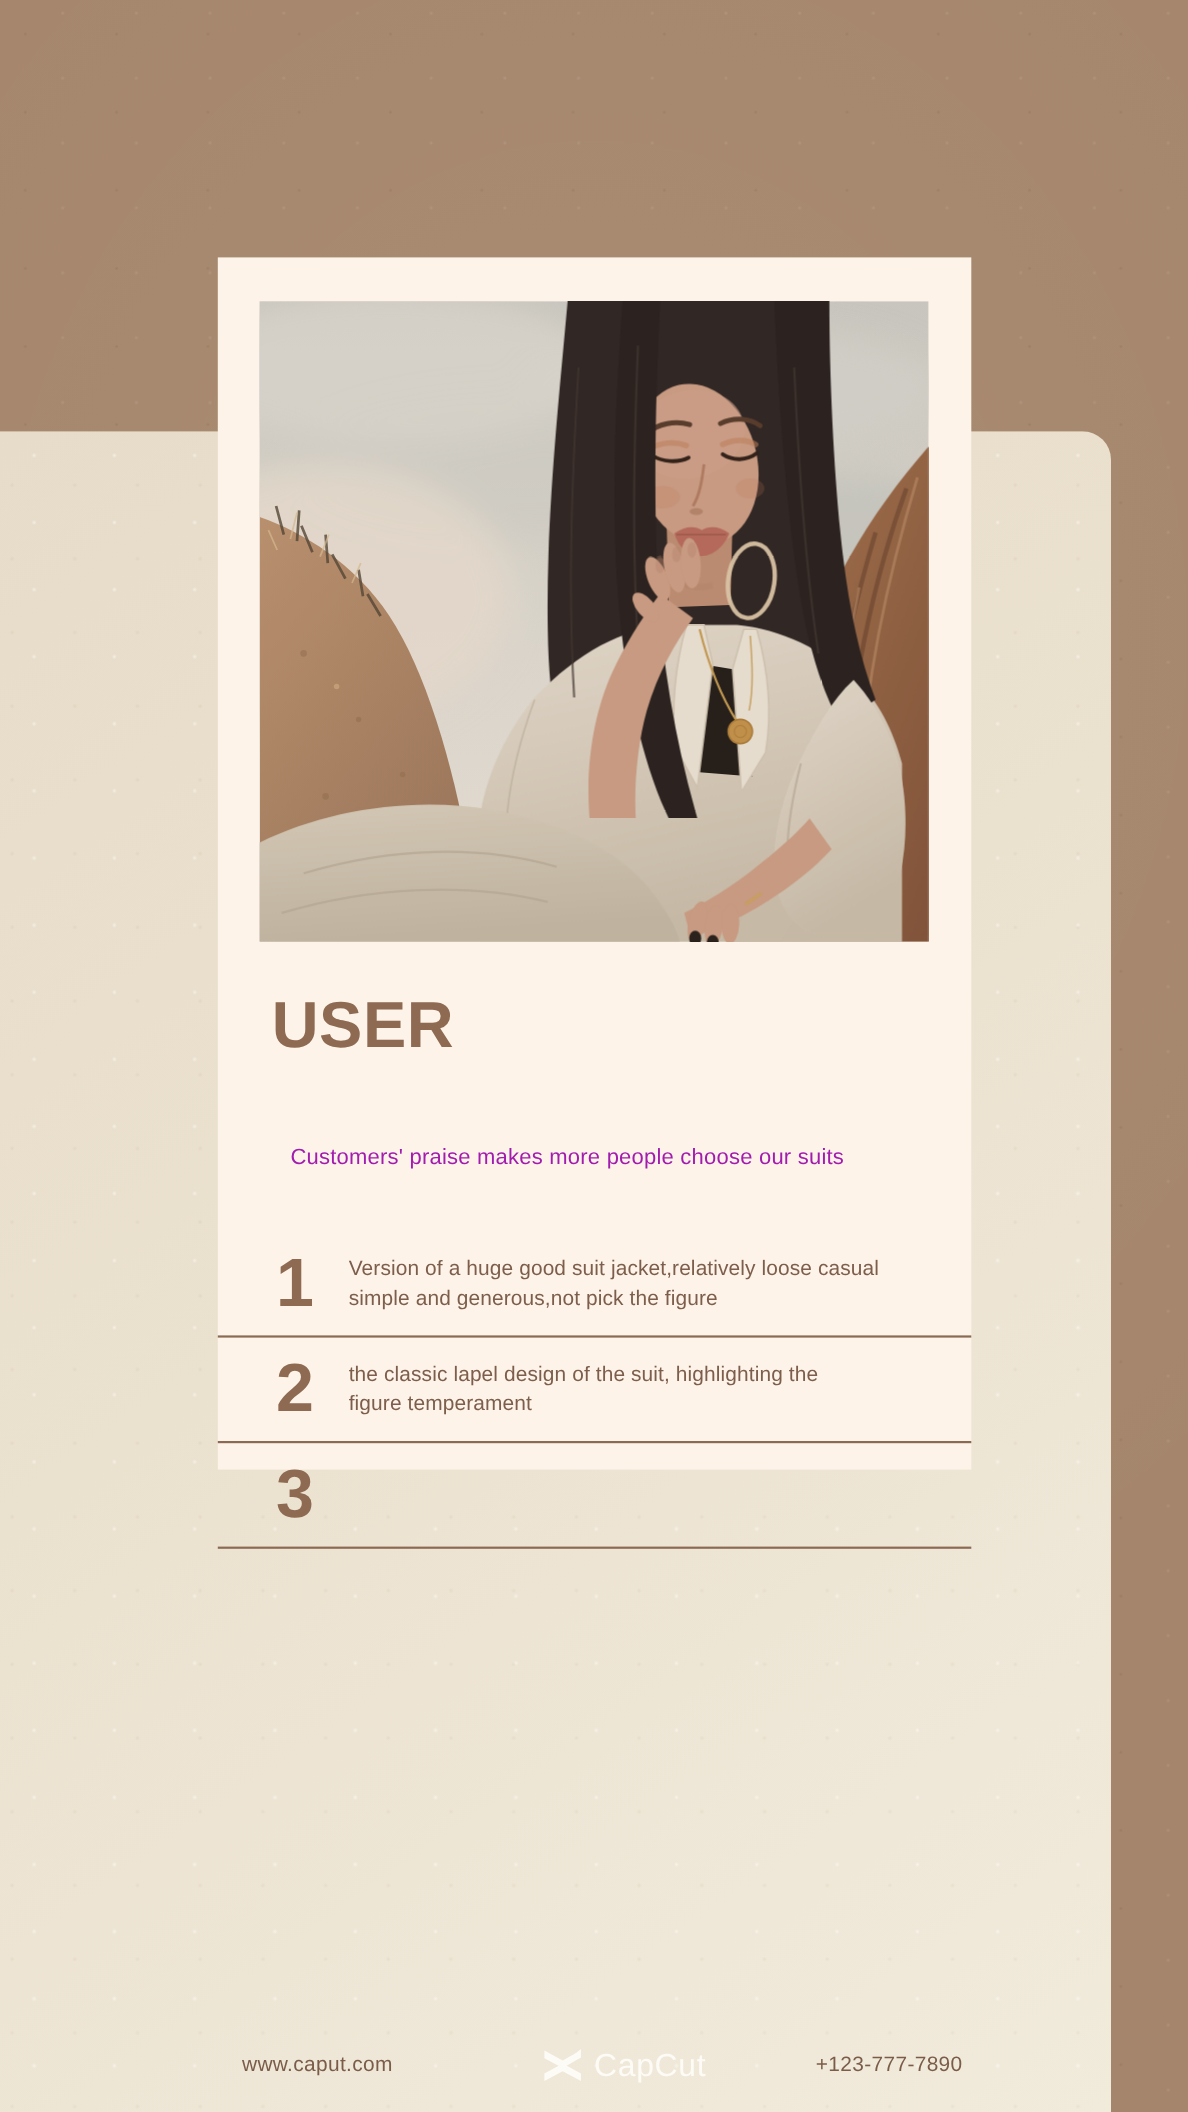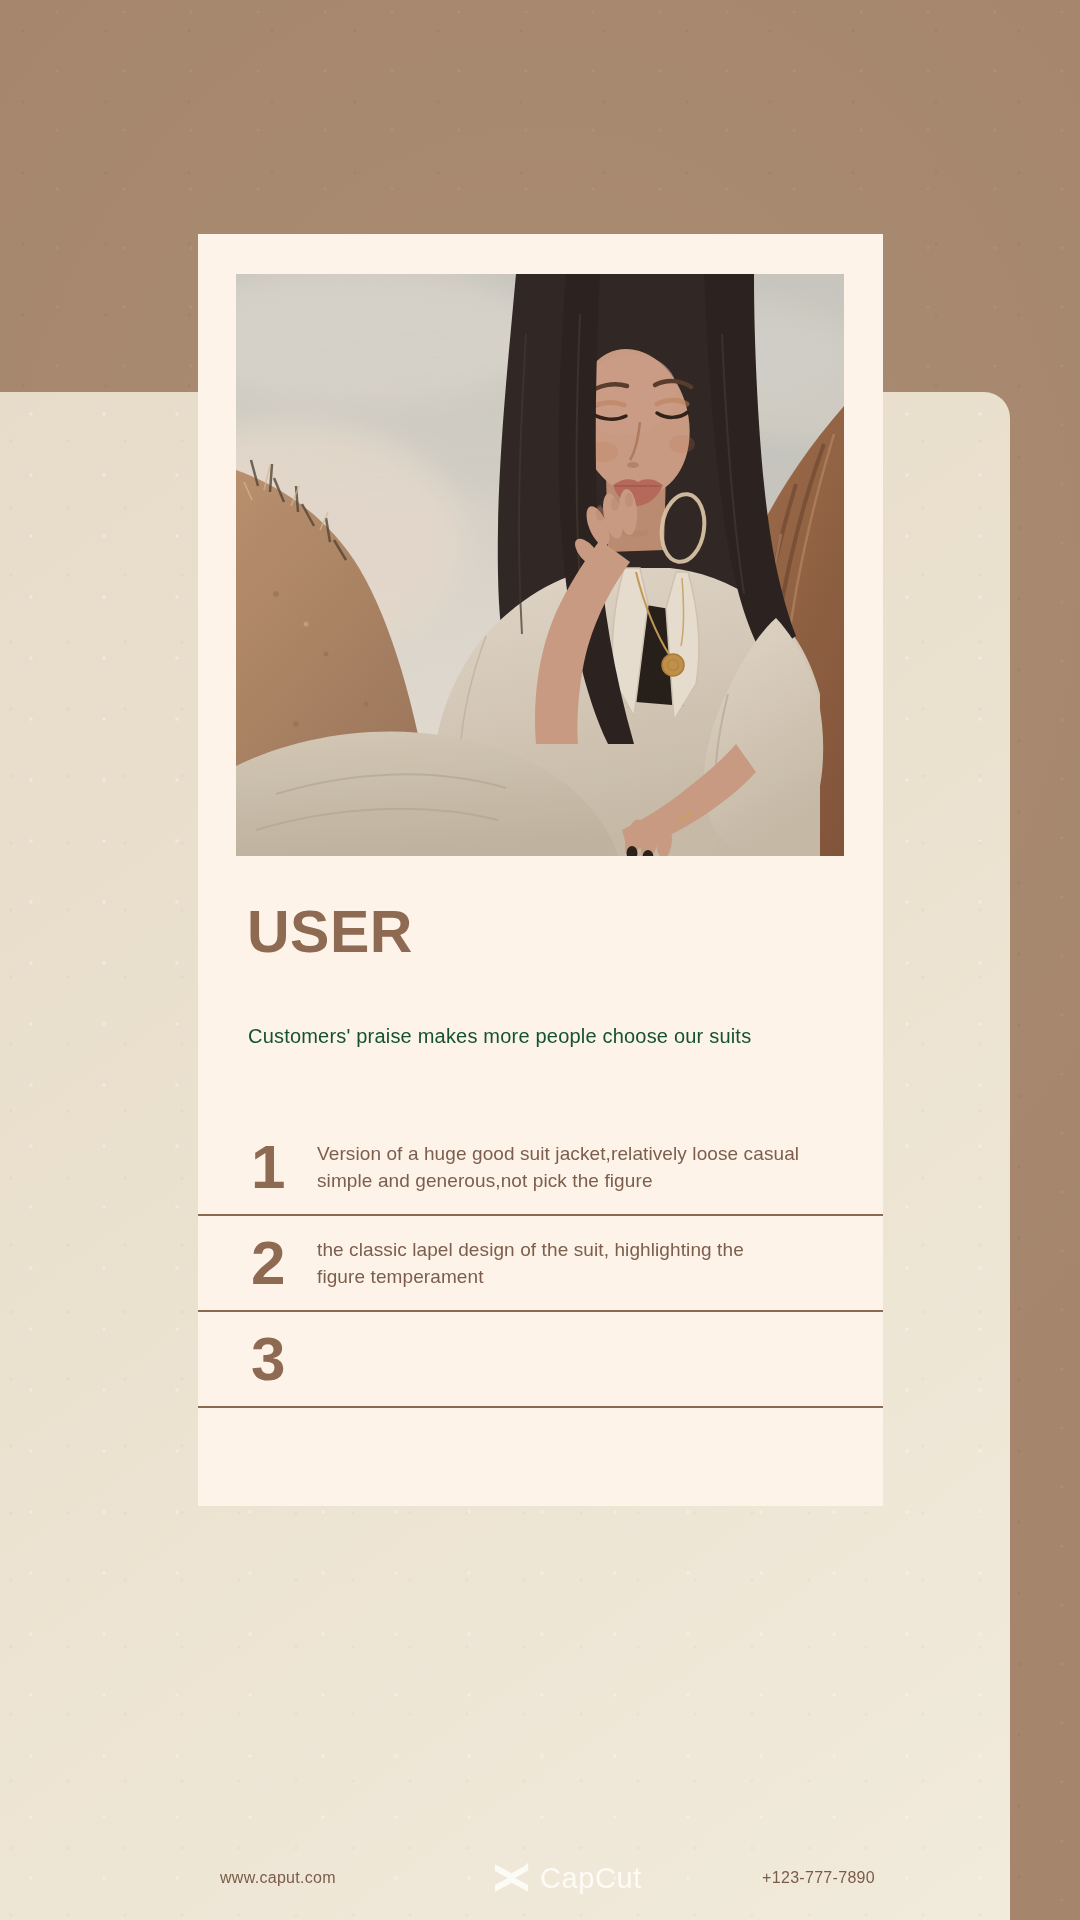--- a/index.html
+++ b/index.html
@@ -16,56 +16,56 @@
   .paper{
     position:absolute;left:0;top:392px;width:1010px;height:1528px;
     border-top-right-radius:26px;
     background:
       radial-gradient(1.4px 1.4px at 31px 22px, rgba(255,255,255,.5), transparent 2.4px),
       radial-gradient(1.4px 1.4px at 11px 49px, rgba(160,130,95,.10), transparent 2.4px),
       linear-gradient(145deg,#e7dcc9 0%,#ebe1cf 45%,#f1ebdc 100%);
     background-size:73px 61px,57px 67px,auto;
   }
   .card{
-    position:absolute;left:198px;top:234px;width:685px;height:1272px;
+    position:absolute;left:198px;top:234px;width:685px;height:1102px;
     background:#fdf3e8;
   }
   .photo{
     position:absolute;left:38px;top:40px;width:608px;height:582px;overflow:hidden;background:#d8d5cd;
   }
   .photo svg{display:block;width:608px;height:582px;}
   .heading{
     position:absolute;left:49px;top:666px;
     font-size:59px;line-height:64px;font-weight:700;letter-spacing:.5px;
     color:#8e6a52;white-space:nowrap;
   }
   .subtitle{
-    position:absolute;left:50px;top:789px;margin:0;
-    font-size:20px;line-height:26px;color:#14532d;letter-spacing:.2px;white-space:nowrap;
+    position:absolute;left:50px;top:789px;margin:16px;
+    font-size:20px;line-height:26px;color:#a21caf;letter-spacing:.2px;white-space:nowrap;
   }
   .items{position:absolute;left:0;top:886px;width:685px;}
   .item{
     display:flex;align-items:center;height:96px;box-sizing:border-box;
     border-bottom:2px solid #8b6a54;padding-left:53px;
   }
   .item-num{
     width:66px;flex:0 0 66px;
     font-size:62px;font-weight:700;color:#8e6a52;line-height:1;
   }
   .item-text{
     margin:0;flex:1;padding-right:44px;
     font-size:19px;line-height:27px;color:#7d5e4c;white-space:pre-line;letter-spacing:.1px;
   }
   .footer{
     position:absolute;left:198px;top:1852px;width:685px;height:52px;
     display:flex;align-items:center;justify-content:space-between;
     padding:0 8px 0 22px;box-sizing:border-box;
   }
   .footer-website,.footer-phone{
-    font-size:16px;color:#7b5c49;letter-spacing:.3px;
+    font-size:19px;color:#7b5c49;letter-spacing:.3px;
   }
   .brand{
     position:absolute;left:50%;top:50%;transform:translate(calc(-50% + 27px),-50%);
     display:flex;align-items:center;gap:11px;color:#fdfbf6;
   }
   .brand-icon svg{display:block;}
   .brand-name{font-size:29px;font-weight:400;letter-spacing:.6px;}
 </style>
 </head>
 <body>

